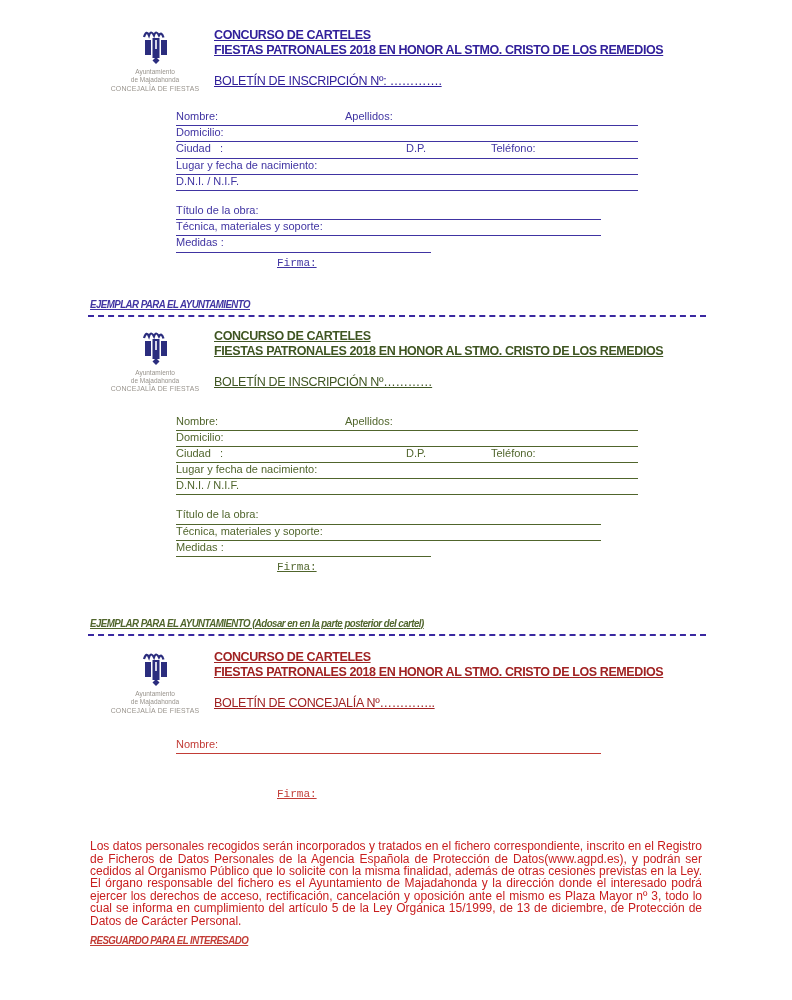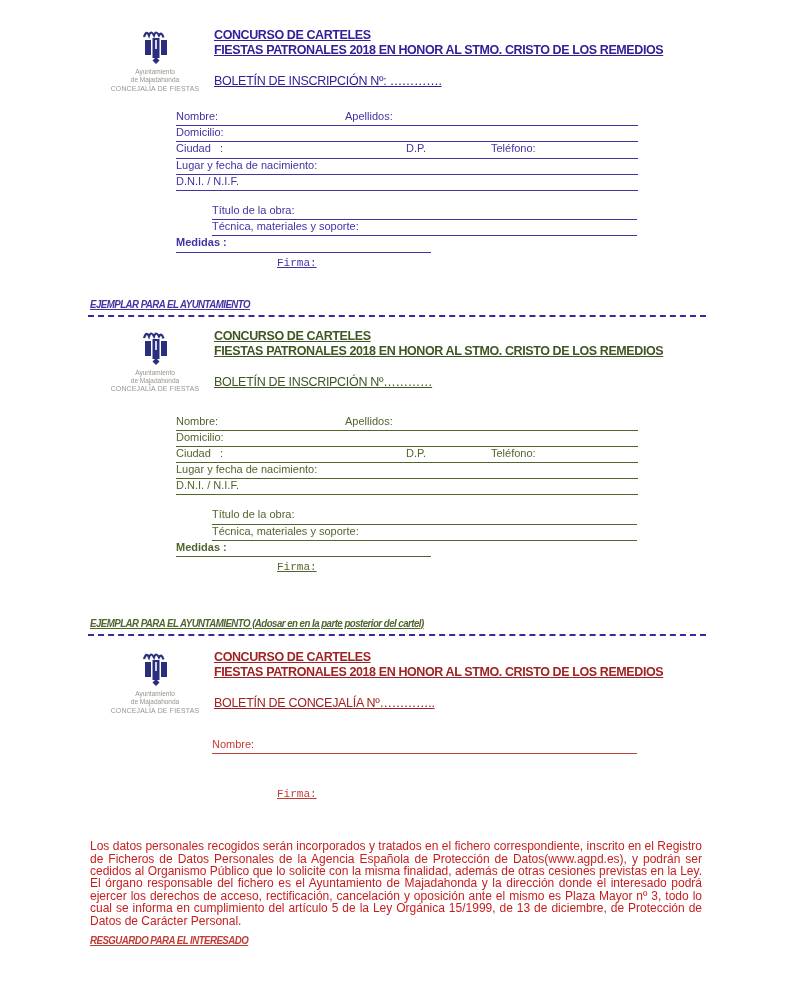--- a/index.html
+++ b/index.html
@@ -18,22 +18,22 @@
   .t1, .t2 { font-weight:bold; font-size:12.5px; letter-spacing:-0.4px; line-height:15px;
              text-decoration:underline; white-space:nowrap; }
   .boletin { display:inline-block; margin-top:16px; font-weight:normal; font-size:12.5px;
              letter-spacing:-0.3px; text-decoration:underline; }
 
   
   .form { margin-left:176px; width:462px; font-size:11px; color:var(--ink); }
   .frow { height:15.2px; border-bottom:1px solid var(--ink); display:flex; align-items:flex-start; line-height:13px; }
   .fgap { height:13px; }
   .fgap2 { height:15px; }
-  .r-mid { width:425px;margin-left:36px; }
-  .r-short { width:255px;font-weight:bold; }
+  .r-mid { width:425px; }
+  .r-short { width:255px; }
   .lab { white-space:pre; }
   .w-nombre { display:inline-block; width:169px; }
   .w-ciudad { display:inline-block; width:209px; }
   .w-dp { display:inline-block; width:85px;padding-left:21px; }
   .fill { flex:1; }
   .firma-row { height:16px; margin-top:2px; line-height:14px; }
   .firma { margin-left:101px; text-decoration:underline;font-family:Liberation Mono, monospace; }
 
   
   .ejemplar { margin-left:90px; color:var(--ink); font-size:11px; font-weight:bold; font-style:italic;

